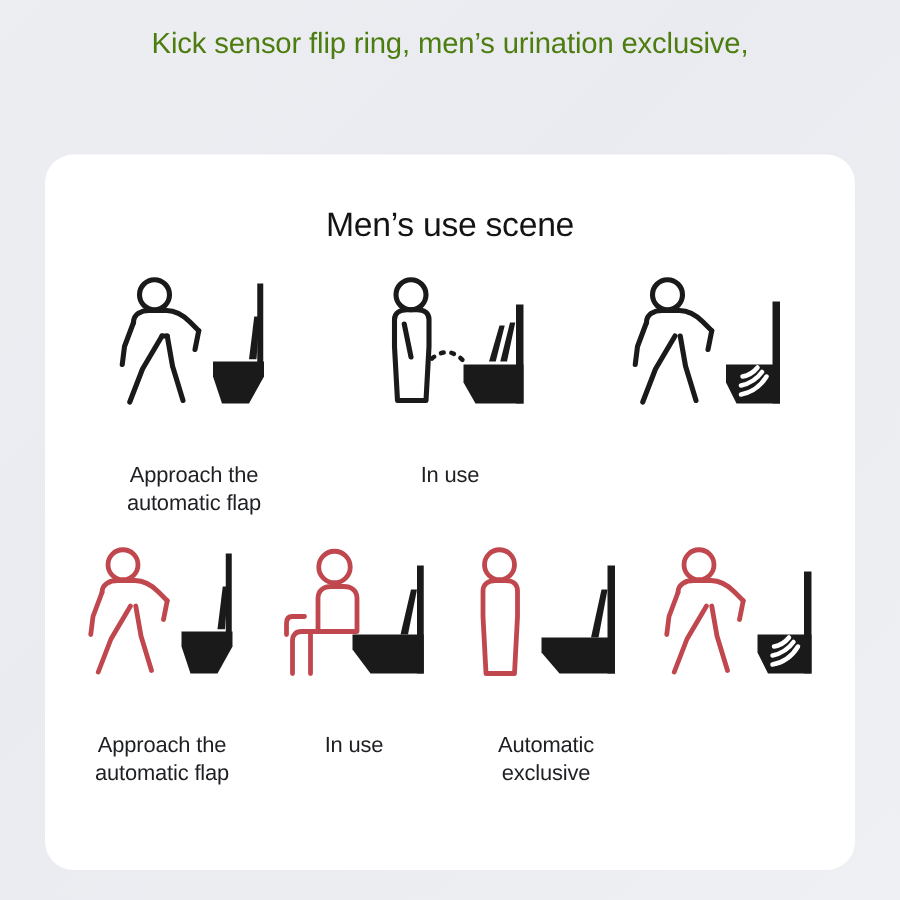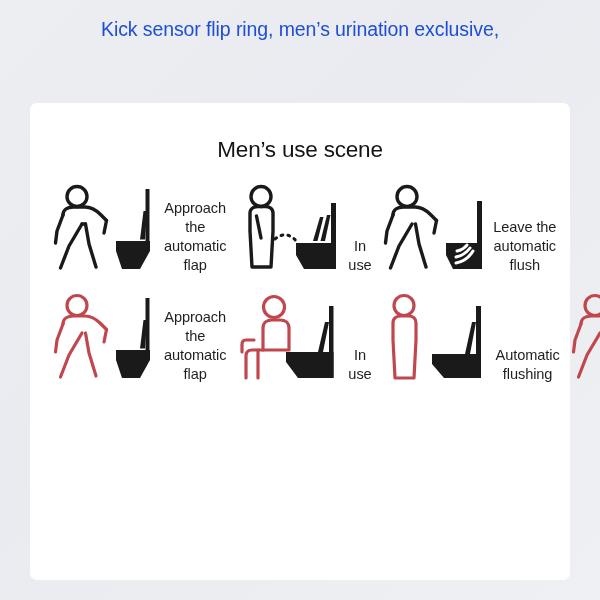--- a/index.html
+++ b/index.html
@@ -23,33 +23,33 @@
     top: 14px;
     left: 0;
     width: 600px;
     text-align: center;
     padding: 0 22px;
   }
   .header-line {
     font-size: 19.5px;
     line-height: 30px;
     letter-spacing: -0.1px;
-    color: #1d4ed8;
+    color: #4d7c0f;
     white-space: nowrap;
   }
 
   
   .card {
     position: absolute;
     left: 30px;
     top: 103px;
     width: 540px;
     height: 477px;
     background: #ffffff;
-    border-radius: 7px;
+    border-radius: 19px;
   }
 
   .section-title {
     text-align: center;
     font-size: 22.5px;
     line-height: 26px;
     letter-spacing: -0.2px;
     color: #141416;
   }
   .section-title.men  { margin-top: 34px; }
@@ -60,22 +60,23 @@
     display: flex;
     width: 100%;
     padding: 0 14px;
   }
   .scene-row.men  { margin-top: 17px; }
   .scene-row.lady { margin-top: 14px; }
 
   .scene-item {
     flex: 1 1 0;
     display: flex;
-    flex-direction: row;
-    align-items: flex-end;
+    flex-direction: column;
+    align-items: center;
+    gap: 24px;
   }
 
   .icon-box {
     height: 95px;
     width: 122px;
     display: flex;
     align-items: flex-end;
     justify-content: center;
   }
   .icon-box svg { display: block; }
@@ -162,22 +163,20 @@
             <path d="M103 18 L108 18 L108 86 L103 86 Z"></path>
             <path d="M72 60 L108 60 L108 86 L79 86 L72 72 Z"></path>
           </g>
           <g fill="none" stroke="#ffffff" stroke-width="3" stroke-linecap="round">
             <path d="M82 80 Q93 78 99 68"></path>
             <path d="M82 74 Q91 72 96 65"></path>
             <path d="M83 68 Q89 67 93 62"></path>
           </g>
         </svg>
       </div>
-      <div class="caption">Leave the
-automatic flush</div>
     </div>
   </div>
 
 
   <div class="scene-row lady">
 
     <div class="scene-item">
       <div class="icon-box">
         <svg width="118" height="92" viewBox="0 0 118 92">
           <g fill="none" stroke="#c0474d" stroke-width="3.2" stroke-linejoin="round" stroke-linecap="round">
@@ -227,21 +226,21 @@
             <path d="M17 31 C17 26 21 24 25.5 24 L32 24 C36.5 24 40 26 40 31 L40 48 L38 86 L19 86 L17 48 Z"></path>
           </g>
           <g fill="#1a1a1a">
             <path d="M100 14 L105 14 L105 86 L100 86 Z"></path>
             <path d="M96 30 L89 62 L94 62 L100 30 Z"></path>
             <path d="M56 62 L105 62 L105 86 L68 86 L56 72 Z"></path>
           </g>
         </svg>
       </div>
       <div class="caption">Automatic
-flushing</div>
+exclusive</div>
     </div>
 
     <div class="scene-item">
       <div class="icon-box">
         <svg width="118" height="92" viewBox="0 0 118 92">
           <g fill="none" stroke="#c0474d" stroke-width="3.2" stroke-linejoin="round" stroke-linecap="round">
             <circle cx="33" cy="13.5" r="10"></circle>
             <path d="M19 32 C19 26.5 24 24 29.5 24 L41 24 C47 24 52 27 56.5 31.5 L62.5 37.5"></path>
             <path d="M19 32 L13 48 L11.5 60"></path>
             <path d="M62.5 37.5 L60 50"></path>

